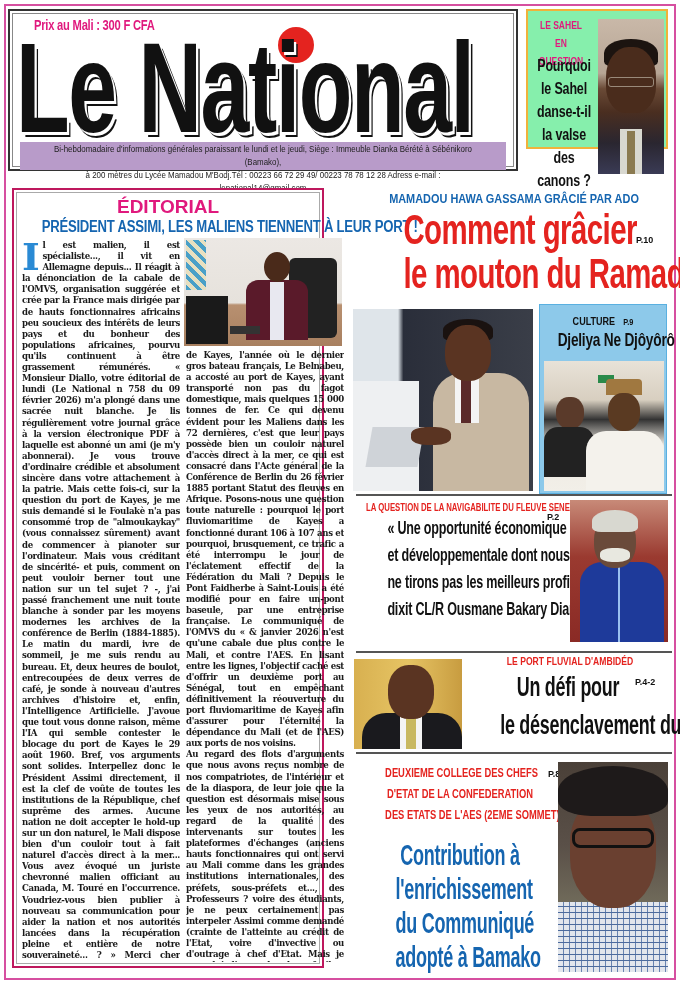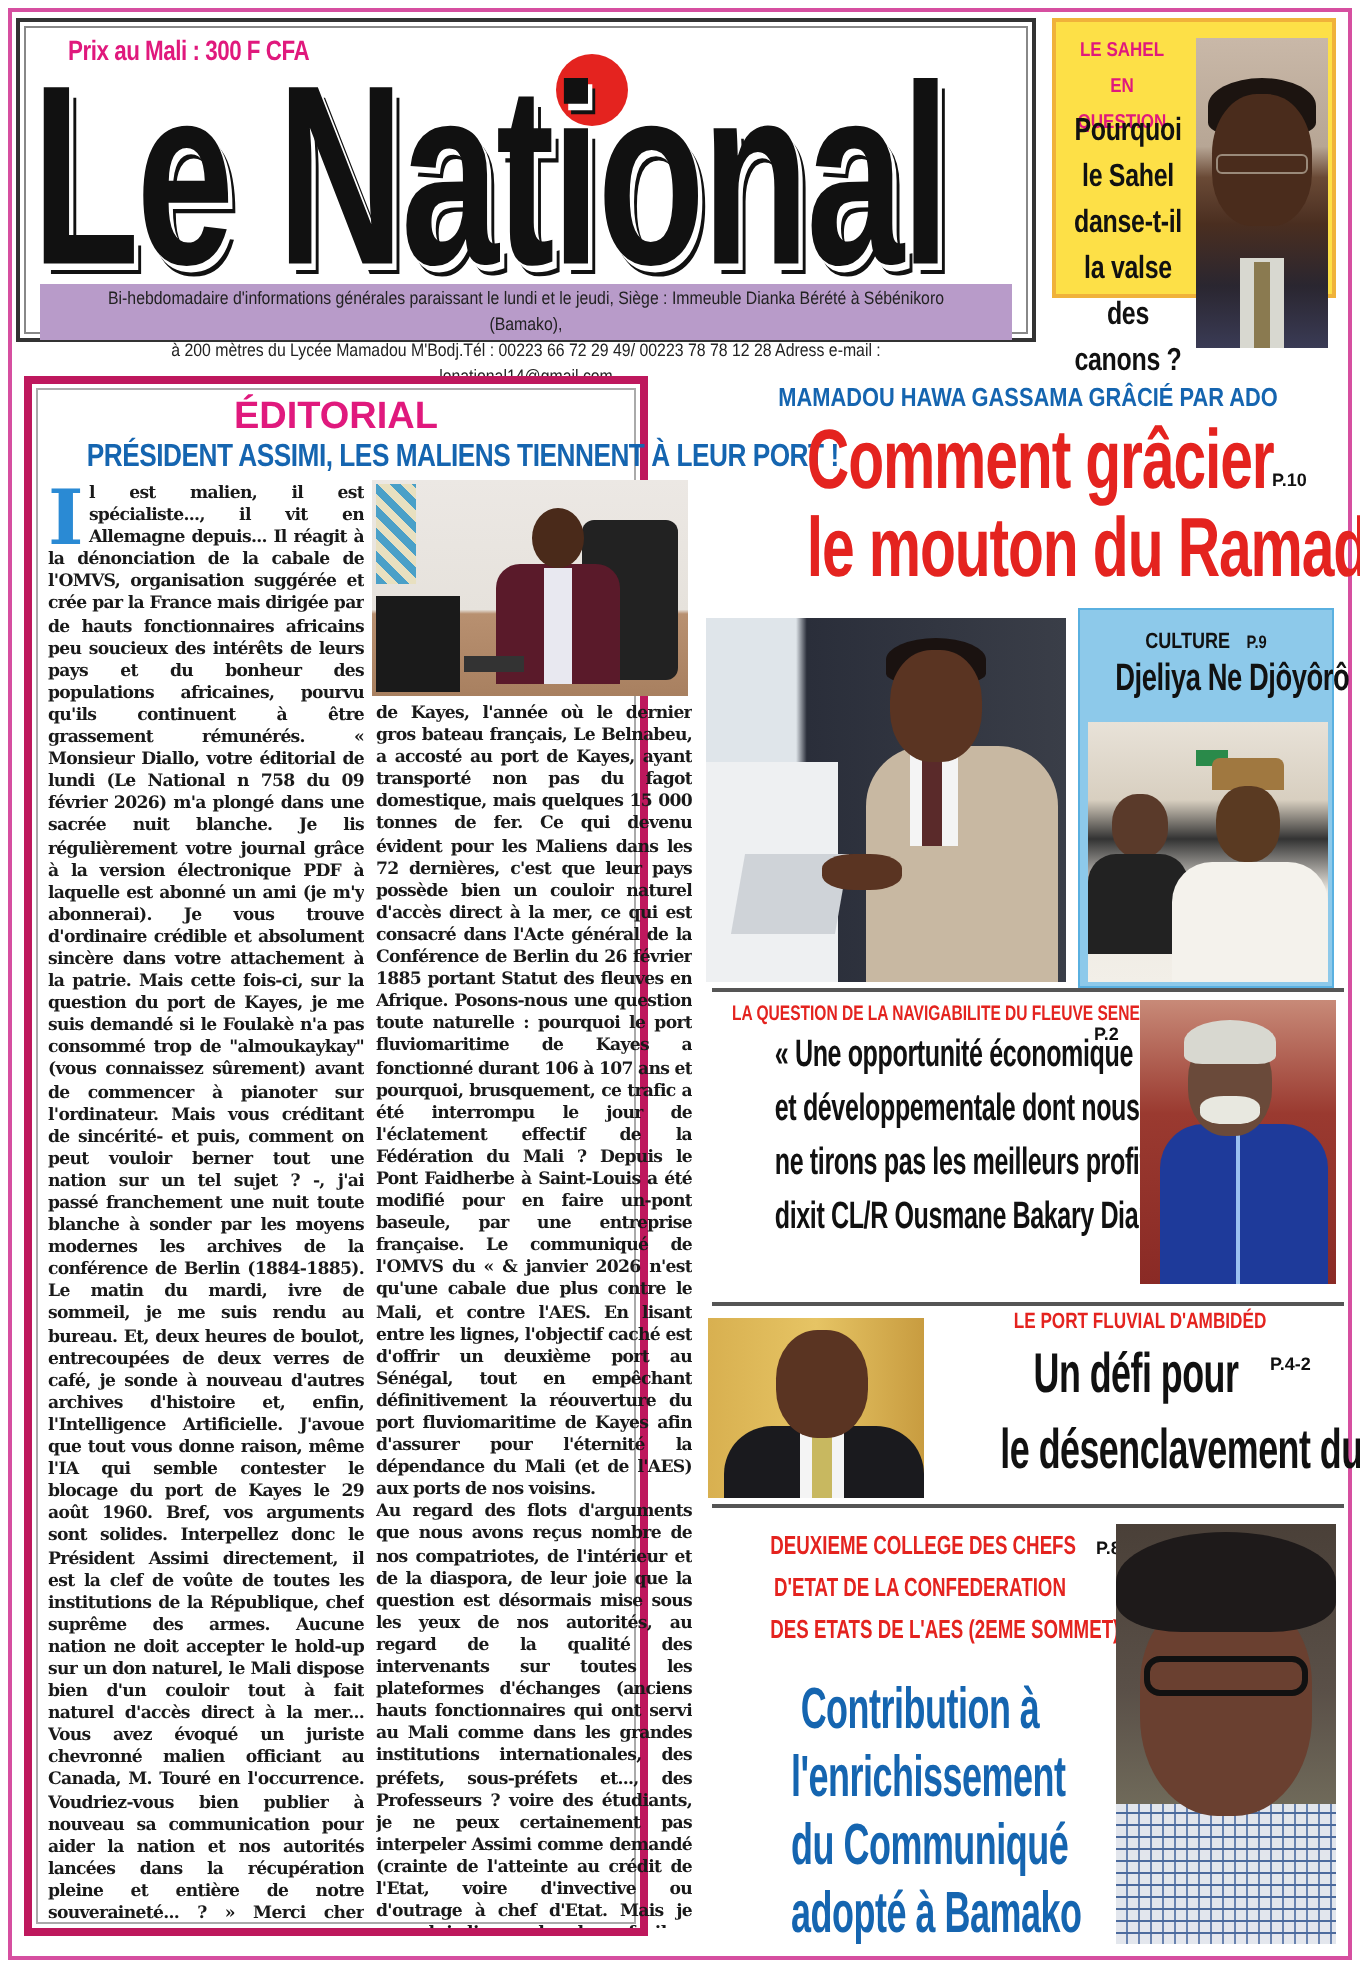--- a/index.html
+++ b/index.html
@@ -9,32 +9,32 @@
   
   .masthead { position: absolute; left: 8px; top: 9px; width: 510px; height: 162px; border: 2px solid #333; background: #fff; box-shadow: inset 0 0 0 2px #fff, inset 0 0 0 3px #888; }
   .price { position: absolute; left: 24px; top: 6px; color: #e0197d; font-weight: bold; font-size: 14px; font-family: "Liberation Sans", sans-serif; transform: scaleX(0.8); transform-origin: left; letter-spacing: -0.3px; }
   .issue { position: absolute; left: 310px; top: 6px; color: #1aa3d8; font-family: "DejaVu Serif", serif; font-weight: bold; font-size: 12px; }
   .reddot { position: absolute; left: 268px; top: 16px; width: 36px; height: 36px; border-radius: 50%; background: #e4231f; }
   .logo { position: absolute; left: 6px; top: 20px; width: 496px; height: 108px; font-family: "Liberation Sans", sans-serif; font-weight: bold; font-size: 122px; line-height: 108px; color: #111; letter-spacing: -2px; white-space: nowrap; transform: scaleX(0.72) scaleY(1.05); transform-origin: left top; text-shadow: 3px 3px 0 #fff, 5px 5px 0 #111; }
   .tagline { position: absolute; left: 10px; top: 131px; width: 486px; height: 28px; background: #b89bc9; color: #222; font-size: 9px; line-height: 13px; text-align: center; padding-top: 1px; transform-origin: center; }
   .tagline span { display: block; transform: scaleX(0.88); }
 
   
-  .sahel { position: absolute; left: 526px; top: 9px; width: 142px; height: 140px; border: 2px solid #f0b23a; background: #fde047; }
+  .sahel { position: absolute; left: 526px; top: 9px; width: 142px; height: 140px; border: 2px solid #f0b23a; background: #86efac; }
   .sahel-kicker { position: absolute; left: 4px; top: 6px; width: 58px; text-align: center; color: #e0197d; font-weight: bold; font-size: 10px; line-height: 18px; transform: scaleX(0.85); }
   .sahel-title { position: absolute; left: 0px; top: 43px; width: 72px; text-align: center; color: #111; font-weight: bold; font-size: 16px; line-height: 23px; transform: scaleX(0.78); letter-spacing: -0.2px; }
   .sahel-photo { position: absolute; left: 70px; top: 8px; width: 66px; height: 155px; background: linear-gradient(180deg, #c9b8a8 0%, #b7a695 35%, #6a4a36 45%, #4a2e20 60%, #2a2630 80%, #3a3b55 100%); overflow: hidden; }
   .sahel-photo .face { position: absolute; left: 8px; top: 28px; width: 50px; height: 66px; border-radius: 45% 45% 40% 40%; background: #4a2c1c; }
   .sahel-photo .hair { position: absolute; left: 6px; top: 20px; width: 54px; height: 28px; border-radius: 50% 50% 20% 20%; background: #1c1410; }
   .sahel-photo .glasses { position: absolute; left: 10px; top: 58px; width: 46px; height: 10px; border: 1px solid #9a8a7a; border-radius: 3px; }
   .sahel-photo .shirt { position: absolute; left: 22px; top: 110px; width: 22px; height: 45px; background: #d8d8d0; }
   .sahel-photo .tie { position: absolute; left: 29px; top: 112px; width: 8px; height: 43px; background: #8a7a50; }
 
   
-  .editorial { position: absolute; left: 12px; top: 188px; width: 312px; height: 780px; border: 4px solid #be185d; box-shadow: inset 0 0 0 2px #fff, inset 0 0 0 3px #aaa; }
+  .editorial { position: absolute; left: 12px; top: 188px; width: 312px; height: 780px; border: 2px solid #be185d; box-shadow: inset 0 0 0 2px #fff, inset 0 0 0 3px #aaa; }
   .ed-kicker { position: absolute; left: 0; top: 6px; width: 100%; text-align: center; color: #e0197d; font-weight: bold; font-size: 19px; }
   .ed-title { position: absolute; left: 0; top: 28px; width: 100%; text-align: center; color: #1565b0; font-weight: bold; font-size: 16px; white-space: nowrap; transform: scaleX(0.82); transform-origin: center; letter-spacing: -0.3px; }
   .ed-photo { position: absolute; left: 170px; top: 48px; width: 158px; height: 108px; background: linear-gradient(180deg, #ece8e4 0%, #e6e2dc 60%, #b89070 62%, #a88060 100%); overflow: hidden; }
   .ed-photo .deco { position: absolute; left: 2px; top: 2px; width: 20px; height: 50px; background: repeating-linear-gradient(45deg, #4aa0c8 0 4px, #e8e0c0 4px 8px); }
   .ed-photo .chair { position: absolute; left: 105px; top: 20px; width: 48px; height: 80px; background: #222; border-radius: 6px; }
   .ed-photo .body { position: absolute; left: 62px; top: 42px; width: 62px; height: 60px; background: #5a1a2a; border-radius: 12px 12px 0 0; }
   .ed-photo .shirtp { position: absolute; left: 86px; top: 44px; width: 14px; height: 58px; background: #e8e8f0; }
   .ed-photo .head { position: absolute; left: 80px; top: 14px; width: 26px; height: 30px; border-radius: 50%; background: #4a2a1a; }
   .ed-photo .monitor { position: absolute; left: 2px; top: 58px; width: 42px; height: 48px; background: #1a1a1a; }
   .ed-photo .kbd { position: absolute; left: 46px; top: 88px; width: 30px; height: 8px; background: #333; }

